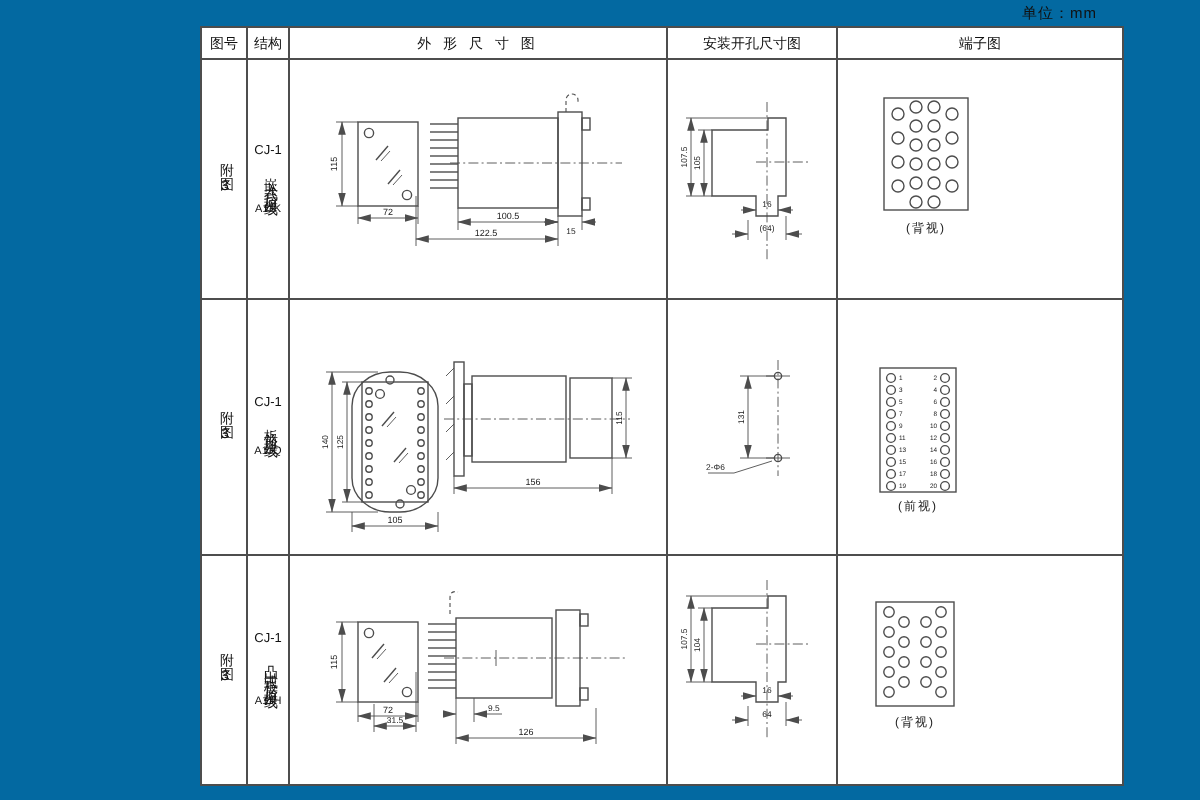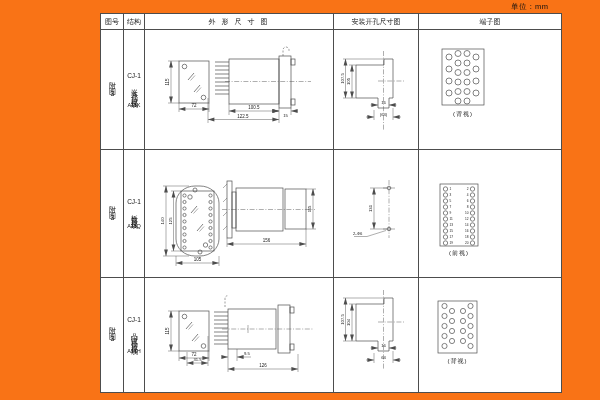--- a/index.html
+++ b/index.html
@@ -1,21 +1,21 @@
 <!DOCTYPE html>
 <html><head>
 <meta charset="utf-8">
 <style>
   html,body{margin:0;padding:0;}
   body{
     width:600px;height:400px;background:#ffffff;
     font-family:"Liberation Sans","DejaVu Sans",sans-serif;
     color:#222;position:relative;overflow:hidden;
   }
-  .page{position:absolute;inset:0;background:#f97316;text-decoration:underline;}
+  .page{position:absolute;inset:0;background:#0369a1;text-decoration:underline;}
   .unit{position:absolute;top:2px;left:511px;font-size:7.5px;color:#111;letter-spacing:0.5px;}
   .spec-table{
     position:absolute;left:100px;top:13px;
     display:grid;
     grid-template-columns:23px 21px 189px 85px 142px;
     grid-template-rows:16px 120px 128px 114px;
     border:1px solid #4d4d4d;background:#fff;
   }
   .cell{
     box-sizing:border-box;position:relative;overflow:hidden;

